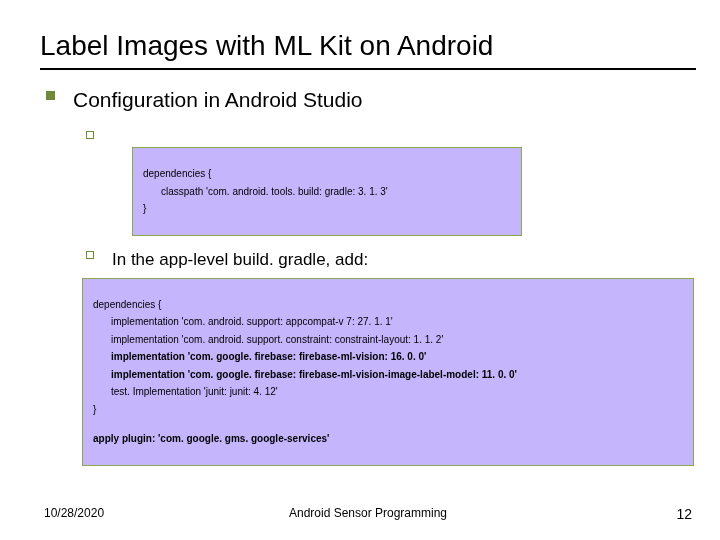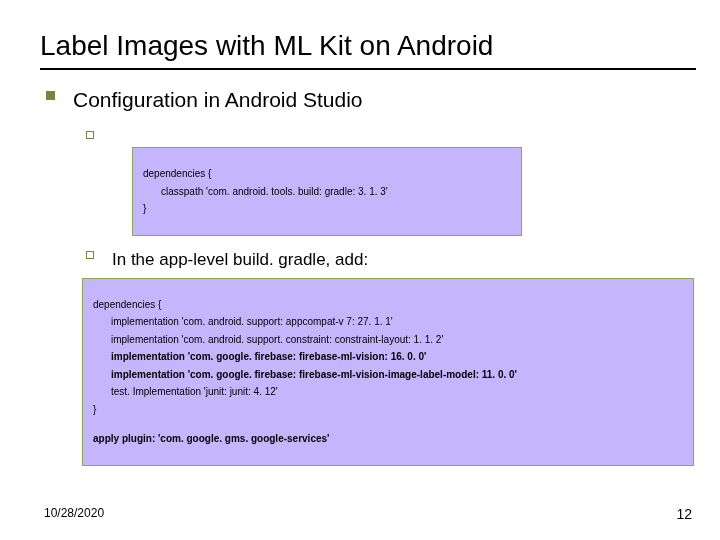--- a/index.html
+++ b/index.html
@@ -129,14 +129,15 @@
   <span class="indent1 bold">implementation 'com. google. firebase: firebase-ml-vision: 16. 0. 0'</span>
   <span class="indent1 bold">implementation 'com. google. firebase: firebase-ml-vision-image-label-model: 11. 0. 0'</span>
   <span class="indent1">test. Implementation 'junit: junit: 4. 12'</span>
   <span>}</span>
   <div style="height:8px"></div>
   <span class="bold">apply plugin: 'com. google. gms. google-services'</span>
 </div>
 
 <div class="footer">
   <span>10/28/2020</span>
+  <span class="footer-center">Android Sensor Programming</span>
   <span class="footer-right">12</span>
 </div>
 
 </body></html>

